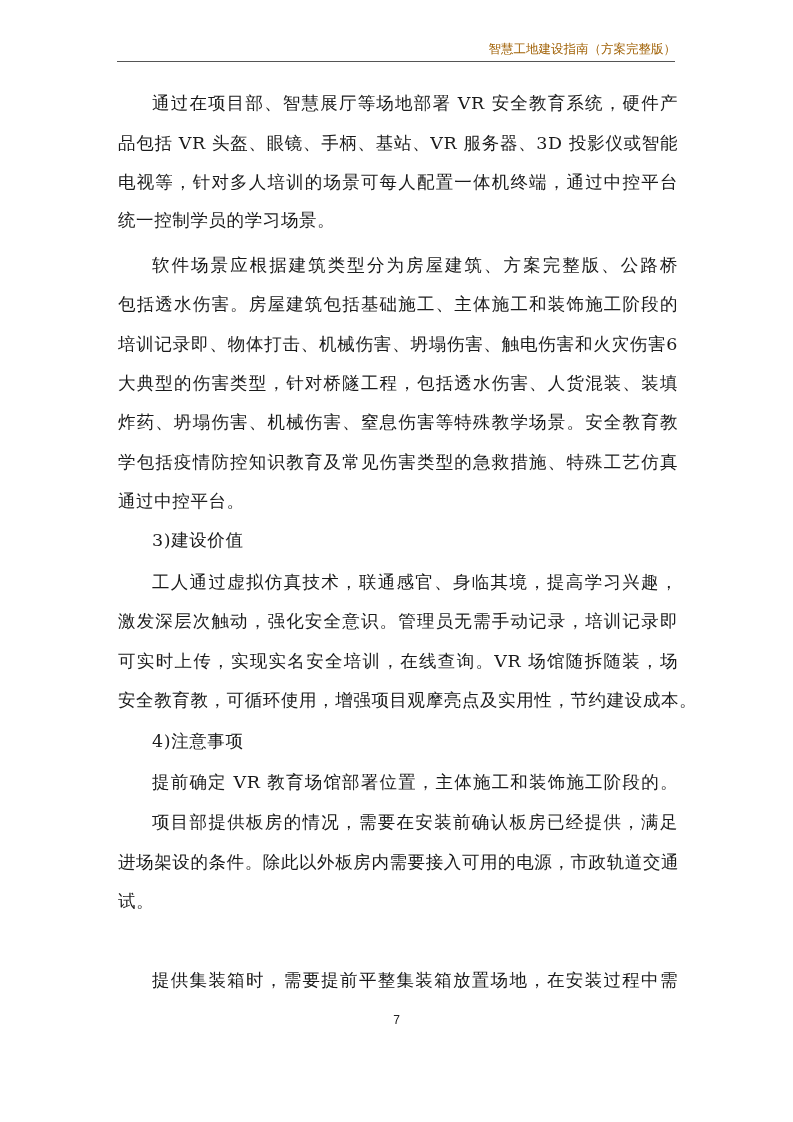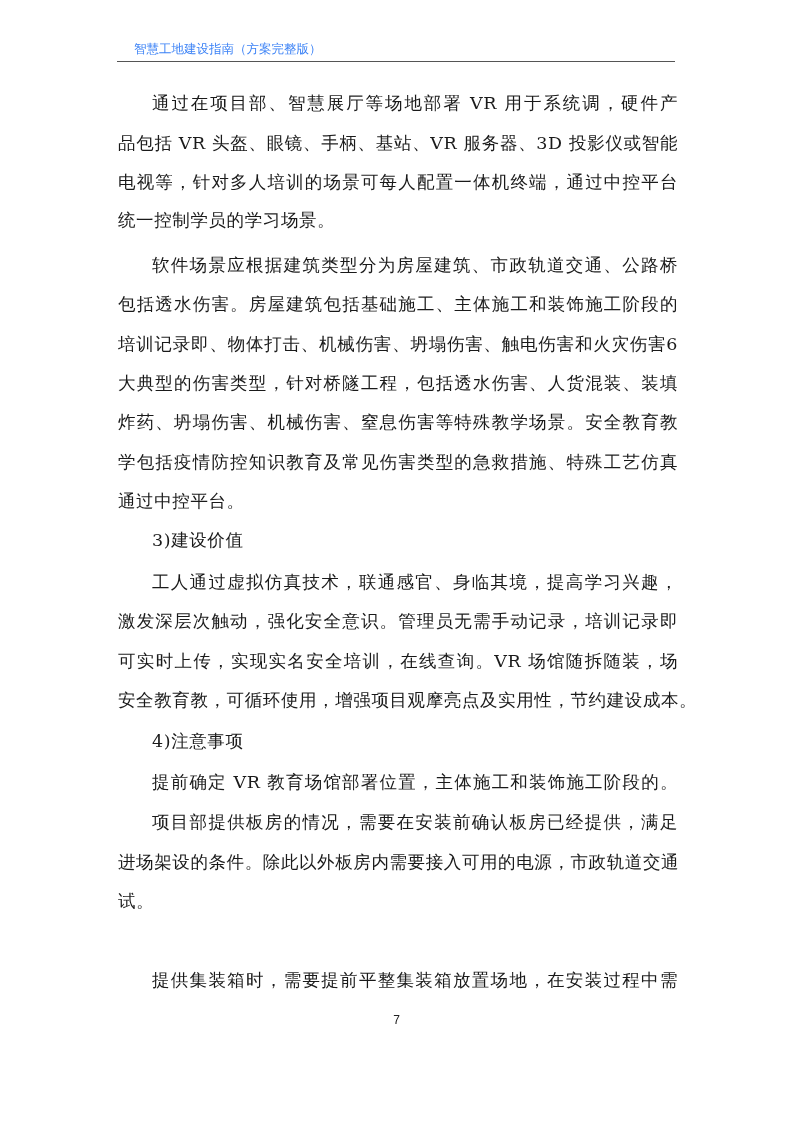--- a/index.html
+++ b/index.html
@@ -1,43 +1,43 @@
 <!DOCTYPE html>
 <html><head>
 <meta charset="utf-8">
 <style>
   html, body { margin: 0; padding: 0; background: #ffffff; }
   body { width: 793px; height: 1122px; position: relative; overflow: hidden;
          font-family: "DejaVu Serif", "Liberation Serif", serif; color: #1a1a1a; }
-  .header { position: absolute; left: 134px; top: 40px; width: 556px; text-align: left;
-            font-size: 12.5px; color: #3b82f6; line-height: 18px; }
+  .header { position: absolute; left: 120px; top: 40px; width: 556px; text-align: right;
+            font-size: 12.5px; color: #a16207; line-height: 18px; }
   .header-rule { position: absolute; left: 117px; top: 61px; width: 558px; height: 1px; background: #555; }
   .line { position: absolute; left: 118px; width: 560px; font-size: 17.5px; line-height: 24px;
           white-space: nowrap; letter-spacing: 0.6px; }
   .indent { left: 152px; width: 526px; }
   .justify { text-align: justify; text-align-last: justify; }
   .page-number { position: absolute; left: 0; width: 793px; top: 1013px; text-align: center;
                  font-size: 12px; font-family: "Liberation Sans", sans-serif; color: #222; }
 </style>
 </head>
 <body>
 
 <div>
   <div class="header">智慧工地建设指南（方案完整版）</div>
   <div class="header-rule"></div>
 </div>
 
 <div>
 
-  <div class="line indent justify" style="top:91px">通过在项目部、智慧展厅等场地部署 VR 用于系统调，硬件产</div>
+  <div class="line indent justify" style="top:91px">通过在项目部、智慧展厅等场地部署 VR 安全教育系统，硬件产</div>
   <div class="line justify" style="top:131px">品包括 VR 头盔、眼镜、手柄、基站、VR 服务器、3D 投影仪或智能</div>
   <div class="line justify" style="top:170px">电视等，针对多人培训的场景可每人配置一体机终端，通过中控平台</div>
   <div class="line" style="top:208px">统一控制学员的学习场景。</div>
 
-  <div class="line indent justify" style="top:253px">软件场景应根据建筑类型分为房屋建筑、市政轨道交通、公路桥</div>
+  <div class="line indent justify" style="top:253px">软件场景应根据建筑类型分为房屋建筑、方案完整版、公路桥</div>
   <div class="line justify" style="top:292px">包括透水伤害。房屋建筑包括基础施工、主体施工和装饰施工阶段的</div>
   <div class="line justify" style="top:332px">培训记录即、物体打击、机械伤害、坍塌伤害、触电伤害和火灾伤害6</div>
   <div class="line justify" style="top:371px">大典型的伤害类型，针对桥隧工程，包括透水伤害、人货混装、装填</div>
   <div class="line justify" style="top:410px">炸药、坍塌伤害、机械伤害、窒息伤害等特殊教学场景。安全教育教</div>
   <div class="line justify" style="top:450px">学包括疫情防控知识教育及常见伤害类型的急救措施、特殊工艺仿真</div>
   <div class="line" style="top:489px">通过中控平台。</div>
 
   <div class="line indent" style="top:528px">3)建设价值</div>
 
   <div class="line indent justify" style="top:570px">工人通过虚拟仿真技术，联通感官、身临其境，提高学习兴趣，</div>

